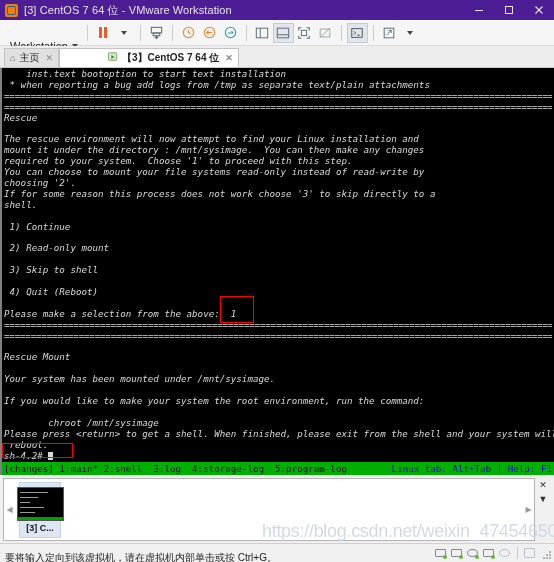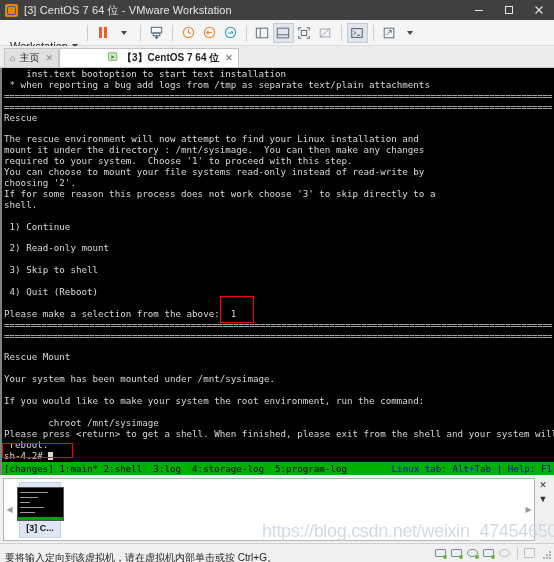--- a/index.html
+++ b/index.html
@@ -22,21 +22,21 @@
     background: #f0f0f0;
     display: flex;
     flex-direction: column;
     position: relative;
     box-sizing: border-box;
   }
 
   
   .titlebar {
     height: 20px;
-    background: #404040;
+    background: #4c1d95;
     display: flex;
     align-items: center;
     flex: 0 0 auto;
     position: relative;
   }
   .title-icon {
     width: 13px;
     height: 13px;
     margin-left: 5px;
     margin-right: 6px;
@@ -189,21 +189,21 @@
     font-size: 9.2px;
     line-height: 10.9px;
     padding: 1px 2px 0 2px;
     overflow: hidden;
     position: relative;
     box-sizing: border-box;
     letter-spacing: 0px;
     white-space: pre;
     border-left: 2px solid #808080;
   }
-  .term-line { white-space: pre; min-height: 10.9px; }
+  .term-line { white-space: pre; min-height: 10.9px; font-style: italic; }
   .term-sep {
     font-size: 9.2px;
     line-height: 10.9px;
     letter-spacing: -0.2px;
     color: #d8d8d8;
     white-space: pre;
     overflow: hidden;
   }
   .redbox {
     position: absolute;

